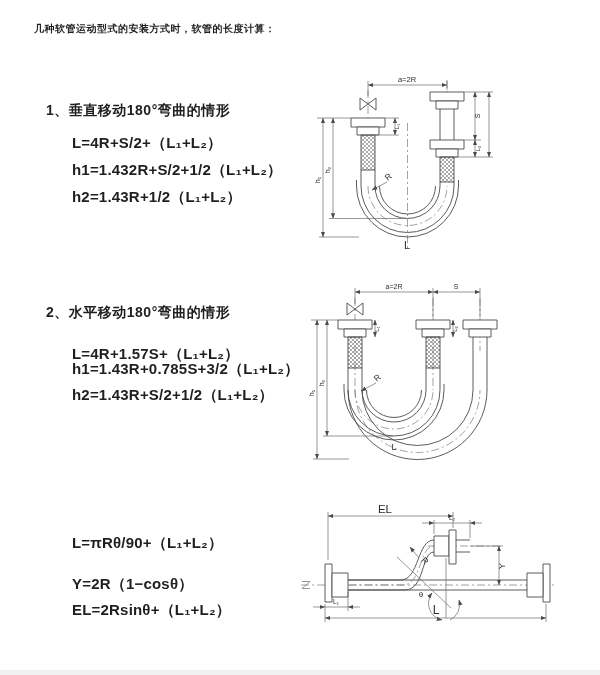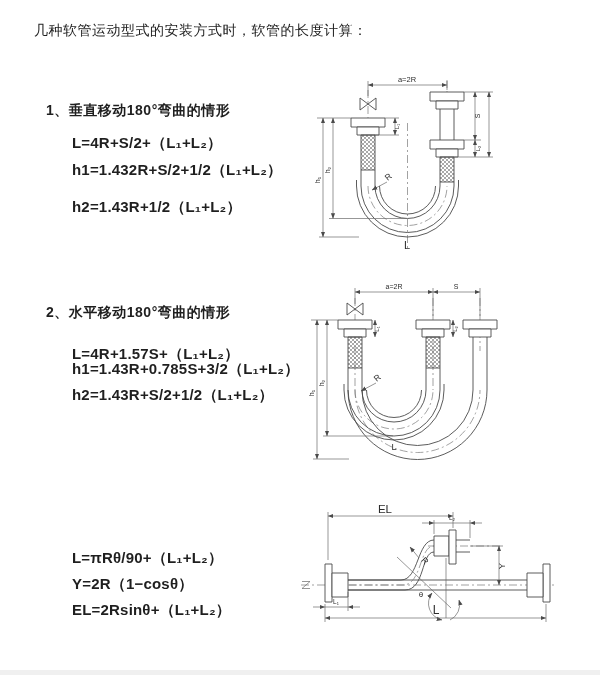--- a/index.html
+++ b/index.html
@@ -1,18 +1,18 @@
 <!DOCTYPE html>
 <html><head>
 <meta charset="utf-8">
 <style>
   html,body{margin:0;padding:0;background:#fff;}
   .page{position:relative;width:600px;height:675px;background:#ffffff;overflow:hidden;
         font-family:"Liberation Sans", sans-serif;color:#1f1f1f;}
-  .title{position:absolute;left:34px;top:22px;font-size:14px;font-weight:400;
+  .title{position:absolute;left:34px;top:22px;font-size:10px;font-weight:700;
          letter-spacing:.5px;white-space:nowrap;}
   .sec{position:absolute;left:46px;width:270px;height:110px;text-align:center;}
   .heading{position:absolute;left:0;top:0;font-size:14px;font-weight:700;
            letter-spacing:.5px;white-space:nowrap;}
   .formula{position:absolute;left:26px;font-size:15px;font-weight:600;
            white-space:nowrap;letter-spacing:.2px;}
   svg{position:absolute;}
   svg line,svg path,svg rect,svg polyline{vector-effect:non-scaling-stroke;}
   .ln{stroke:#4a4a4a;stroke-width:.9;fill:none;}
   .thin{stroke:#6a6a6a;stroke-width:.7;fill:none;}
@@ -37,32 +37,32 @@
       <pattern id="hx" width="4" height="4" patternUnits="userSpaceOnUse">
         <path d="M0,0 l4,4 M4,0 l-4,4" stroke="#6f6f6f" stroke-width="0.6"></path>
       </pattern>
     </defs>
   </svg>
 
   <section class="sec" style="top:102px">
     <div class="heading">1、垂直移动180°弯曲的情形</div>
     <div class="formula" style="top:32px">L=4R+S/2+（L₁+L₂）</div>
     <div class="formula" style="top:59px">h1=1.432R+S/2+1/2（L₁+L₂）</div>
-    <div class="formula" style="top:96px">h2=1.43R+1/2（L₁+L₂）</div>
+    <div class="formula" style="top:86px">h2=1.43R+1/2（L₁+L₂）</div>
   </section>
 
   <section class="sec" style="top:304px">
     <div class="heading">2、水平移动180°弯曲的情形</div>
     <div class="formula" style="top:41px">L=4R+1.57S+（L₁+L₂）</div>
     <div class="formula" style="top:56px">h1=1.43R+0.785S+3/2（L₁+L₂）</div>
     <div class="formula" style="top:82px">h2=1.43R+S/2+1/2（L₁+L₂）</div>
   </section>
 
   <section class="sec" style="top:521px">
-    <div class="formula" style="top:28px">L=πRθ/90+（L₁+L₂）</div>
+    <div class="formula" style="top:13px">L=πRθ/90+（L₁+L₂）</div>
     <div class="formula" style="top:54px">Y=2R（1−cosθ）</div>
     <div class="formula" style="top:80px">EL=2Rsinθ+（L₁+L₂）</div>
   </section>
 
   <svg style="left:303px;top:68px" width="210" height="192" viewBox="0 0 210 192">
 
     <g>
       <line class="cl" x1="65" y1="22" x2="65" y2="50"></line>
       <line class="cl" x1="144" y1="12" x2="144" y2="24"></line>
       <line class="cl" x1="104.5" y1="55" x2="104.5" y2="180"></line>

